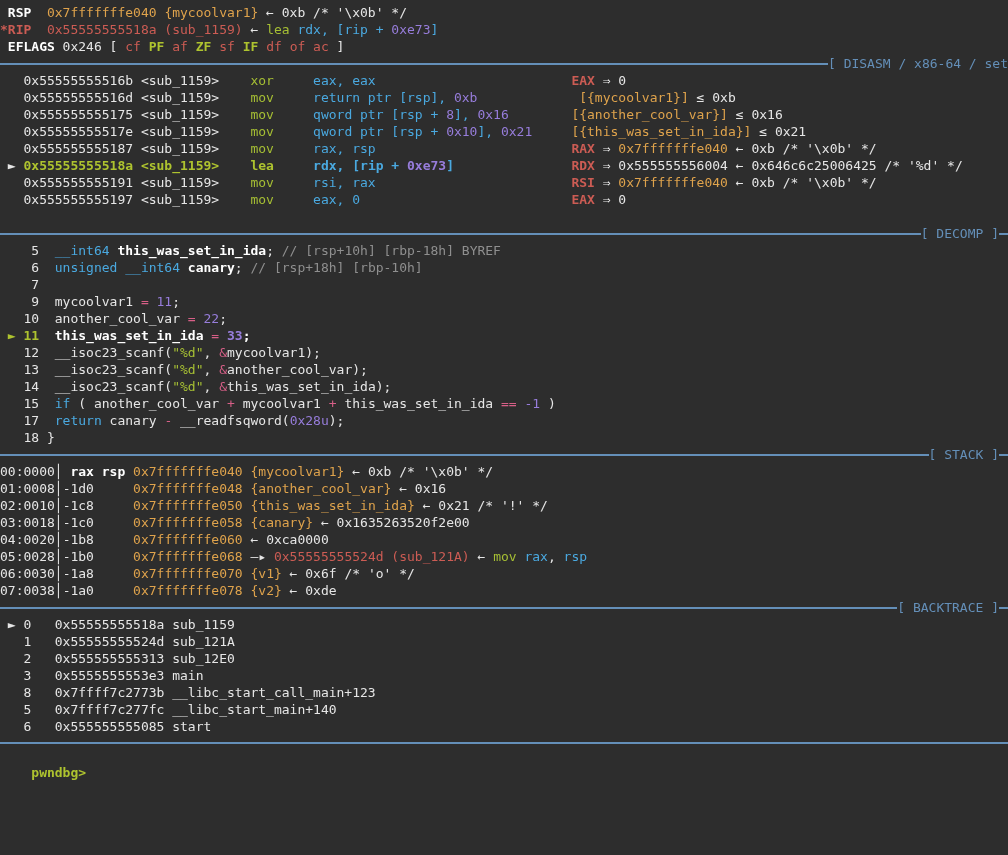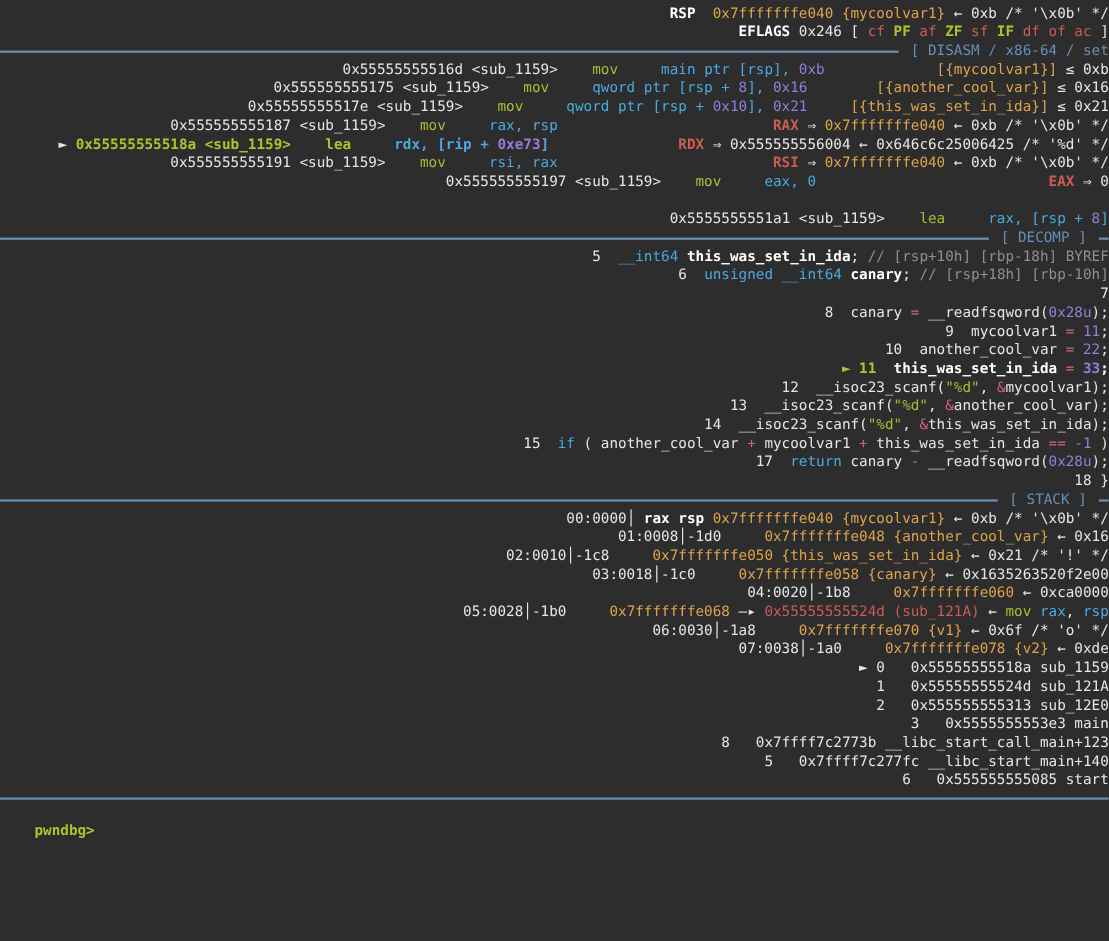--- a/index.html
+++ b/index.html
@@ -4,80 +4,80 @@
 <style>
   html,body{margin:0;padding:0;}
   body{
     width:1008px;height:855px;
     background:var(--bg,#2d2d2d);
     font-family:"DejaVu Sans Mono", monospace;
     font-size:13px;
     overflow:hidden;
   }
   .term{padding-top:4px;}
-  .line{white-space:pre;height:17px;line-height:17px;text-align:right;}
+  .line{white-space:pre;height:17px;line-height:17px;}
   .s-w  {color:var(--fg);}
   .s-wb {color:var(--fgBright);font-weight:bold;}
   .s-gy {color:var(--gray);}
   .s-rd {color:var(--red);}
   .s-rdb{color:var(--red);font-weight:bold;}
   .s-gn {color:var(--green);}
   .s-gnb{color:var(--greenBright);font-weight:bold;}
   .s-cy {color:var(--cyan);}
   .s-cyb{color:var(--cyan);font-weight:bold;}
   .s-pu {color:var(--purple);}
   .s-pub{color:var(--purple);font-weight:bold;}
   .s-pk {color:var(--pink);}
   .s-or {color:var(--orange);}
   .sect-header{
     display:flex;align-items:center;
     height:17px;line-height:17px;
-    color:var(--header);white-space:pre;gap:11px;
+    color:var(--header);white-space:pre;
   }
   .sect-header .rule{flex:1 1 auto;border-top:2px solid var(--header);height:0;}
   .sect-header .tail{flex:0 0 9px;border-top:2px solid var(--header);height:0;}
   .final-rule{border-top:2px solid var(--header);height:0;margin:7px 0 3px 0;}
   .prompt-line{white-space:pre;height:17px;line-height:17px;}
 </style>
 </head>
 <body>
 
 <div class="term">
 
   <section>
       <div class="line"><span class="s-w"> </span><span class="s-wb">RSP</span><span class="s-w">  </span><span class="s-or">0x7fffffffe040</span><span class="s-w"> </span><span class="s-or">{mycoolvar1}</span><span class="s-w"> ← 0xb /* '\x0b' */</span></div>
+      <div class="line"><span class="s-rdb">*</span><span class="s-rdb">RIP</span><span class="s-w">  </span><span class="s-rd">0x55555555518a (sub_1159)</span><span class="s-w"> ← </span><span class="s-gn">lea</span><span class="s-w"> </span><span class="s-cy">rdx, [rip + </span><span class="s-pu">0xe73</span><span class="s-cy">]</span></div>
       <div class="line"><span class="s-w"> </span><span class="s-wb">EFLAGS</span><span class="s-w"> 0x246 [ </span><span class="s-rd">cf </span><span class="s-gnb">PF </span><span class="s-rd">af </span><span class="s-gnb">ZF </span><span class="s-rd">sf </span><span class="s-gnb">IF </span><span class="s-rd">df of ac</span><span class="s-w"> ]</span></div>
     </section>
 
   <div class="sect-header">
     <span class="rule"></span>
     <span>[ DISASM / x86-64 / set</span>
   </div>
   <section>
-      <div class="line"><span class="s-w">   0x55555555516d &lt;sub_1159&gt;    </span><span class="s-gn">mov</span><span class="s-w">     </span><span class="s-cy">main ptr [rsp], </span><span class="s-pu">0xb</span><span class="s-w">             </span><span class="s-or">[{mycoolvar1}]</span><span class="s-w"> ≤ 0xb</span></div>
+      <div class="line"><span class="s-w">   0x55555555516b &lt;sub_1159&gt;    </span><span class="s-gn">xor</span><span class="s-w">     </span><span class="s-cy">eax, eax</span><span class="s-w">                         </span><span class="s-rdb">EAX</span><span class="s-w"> ⇒ 0</span></div>
+      <div class="line"><span class="s-w">   0x55555555516d &lt;sub_1159&gt;    </span><span class="s-gn">mov</span><span class="s-w">     </span><span class="s-cy">return ptr [rsp], </span><span class="s-pu">0xb</span><span class="s-w">             </span><span class="s-or">[{mycoolvar1}]</span><span class="s-w"> ≤ 0xb</span></div>
       <div class="line"><span class="s-w">   0x555555555175 &lt;sub_1159&gt;    </span><span class="s-gn">mov</span><span class="s-w">     </span><span class="s-cy">qword ptr [rsp + </span><span class="s-pu">8</span><span class="s-cy">], </span><span class="s-pu">0x16</span><span class="s-w">        </span><span class="s-or">[{another_cool_var}]</span><span class="s-w"> ≤ 0x16</span></div>
       <div class="line"><span class="s-w">   0x55555555517e &lt;sub_1159&gt;    </span><span class="s-gn">mov</span><span class="s-w">     </span><span class="s-cy">qword ptr [rsp + </span><span class="s-pu">0x10</span><span class="s-cy">], </span><span class="s-pu">0x21</span><span class="s-w">     </span><span class="s-or">[{this_was_set_in_ida}]</span><span class="s-w"> ≤ 0x21</span></div>
       <div class="line"><span class="s-w">   0x555555555187 &lt;sub_1159&gt;    </span><span class="s-gn">mov</span><span class="s-w">     </span><span class="s-cy">rax, rsp</span><span class="s-w">                         </span><span class="s-rdb">RAX</span><span class="s-w"> ⇒ </span><span class="s-or">0x7fffffffe040</span><span class="s-w"> ← 0xb /* '\x0b' */</span></div>
       <div class="line"><span class="s-w"> ► </span><span class="s-gnb">0x55555555518a &lt;sub_1159&gt;</span><span class="s-w">    </span><span class="s-gnb">lea</span><span class="s-w">     </span><span class="s-cyb">rdx, [rip + </span><span class="s-pub">0xe73</span><span class="s-cyb">]</span><span class="s-w">               </span><span class="s-rdb">RDX</span><span class="s-w"> ⇒ 0x555555556004 ← 0x646c6c25006425 /* '%d' */</span></div>
       <div class="line"><span class="s-w">   0x555555555191 &lt;sub_1159&gt;    </span><span class="s-gn">mov</span><span class="s-w">     </span><span class="s-cy">rsi, rax</span><span class="s-w">                         </span><span class="s-rdb">RSI</span><span class="s-w"> ⇒ </span><span class="s-or">0x7fffffffe040</span><span class="s-w"> ← 0xb /* '\x0b' */</span></div>
       <div class="line"><span class="s-w">   0x555555555197 &lt;sub_1159&gt;    </span><span class="s-gn">mov</span><span class="s-w">     </span><span class="s-cy">eax, 0</span><span class="s-w">                           </span><span class="s-rdb">EAX</span><span class="s-w"> ⇒ 0</span></div>
       <div class="line"><span class="s-w"></span></div>
-      <div class="line"><span class="s-w">   0x5555555551a1 &lt;sub_1159&gt;    </span><span class="s-gn">lea</span><span class="s-w">     </span><span class="s-cy">rax, [rsp + </span><span class="s-pu">8</span><span class="s-cy">]</span></div>
     </section>
 
   <div class="sect-header">
     <span class="rule"></span>
     <span>[ DECOMP ]</span>
     <span class="tail"></span>
   </div>
   <section>
       <div class="line"><span class="s-w">    5  </span><span class="s-cy">__int64</span><span class="s-w"> </span><span class="s-wb">this_was_set_in_ida</span><span class="s-w">; </span><span class="s-gy">// [rsp+10h] [rbp-18h] BYREF</span></div>
       <div class="line"><span class="s-w">    6  </span><span class="s-cy">unsigned __int64</span><span class="s-w"> </span><span class="s-wb">canary</span><span class="s-w">; </span><span class="s-gy">// [rsp+18h] [rbp-10h]</span></div>
       <div class="line"><span class="s-w">    7</span></div>
-      <div class="line"><span class="s-w">    8  </span><span class="s-w">canary </span><span class="s-pk">=</span><span class="s-w"> __readfsqword(</span><span class="s-pu">0x28u</span><span class="s-w">);</span></div>
       <div class="line"><span class="s-w">    9  </span><span class="s-w">mycoolvar1 </span><span class="s-pk">=</span><span class="s-w"> </span><span class="s-pu">11</span><span class="s-w">;</span></div>
       <div class="line"><span class="s-w">   10  </span><span class="s-w">another_cool_var </span><span class="s-pk">=</span><span class="s-w"> </span><span class="s-pu">22</span><span class="s-w">;</span></div>
       <div class="line"><span class="s-gnb"> ► </span><span class="s-gnb">11</span><span class="s-w">  </span><span class="s-wb">this_was_set_in_ida </span><span class="s-pk">=</span><span class="s-w"> </span><span class="s-pub">33</span><span class="s-wb">;</span></div>
       <div class="line"><span class="s-w">   12  </span><span class="s-w">__isoc23_scanf(</span><span class="s-gn">"%d"</span><span class="s-w">, </span><span class="s-pk">&amp;</span><span class="s-w">mycoolvar1);</span></div>
       <div class="line"><span class="s-w">   13  </span><span class="s-w">__isoc23_scanf(</span><span class="s-gn">"%d"</span><span class="s-w">, </span><span class="s-pk">&amp;</span><span class="s-w">another_cool_var);</span></div>
       <div class="line"><span class="s-w">   14  </span><span class="s-w">__isoc23_scanf(</span><span class="s-gn">"%d"</span><span class="s-w">, </span><span class="s-pk">&amp;</span><span class="s-w">this_was_set_in_ida);</span></div>
       <div class="line"><span class="s-w">   15  </span><span class="s-cy">if</span><span class="s-w"> ( another_cool_var </span><span class="s-pk">+</span><span class="s-w"> mycoolvar1 </span><span class="s-pk">+</span><span class="s-w"> this_was_set_in_ida </span><span class="s-pk">==</span><span class="s-w"> </span><span class="s-pu">-1</span><span class="s-w"> )</span></div>
       <div class="line"><span class="s-w">   17  </span><span class="s-cy">return</span><span class="s-w"> canary </span><span class="s-pk">-</span><span class="s-w"> __readfsqword(</span><span class="s-pu">0x28u</span><span class="s-w">);</span></div>
       <div class="line"><span class="s-w">   18 }</span></div>
     </section>
@@ -91,20 +91,25 @@
       <div class="line"><span class="s-w">00:0000</span><span class="s-w">│</span><span class="s-w"> </span><span class="s-wb">rax rsp</span><span class="s-w"> </span><span class="s-or">0x7fffffffe040</span><span class="s-w"> </span><span class="s-or">{mycoolvar1}</span><span class="s-w"> ← 0xb /* '\x0b' */</span></div>
       <div class="line"><span class="s-w">01:0008</span><span class="s-w">│</span><span class="s-w">-1d0     </span><span class="s-or">0x7fffffffe048</span><span class="s-w"> </span><span class="s-or">{another_cool_var}</span><span class="s-w"> ← 0x16</span></div>
       <div class="line"><span class="s-w">02:0010</span><span class="s-w">│</span><span class="s-w">-1c8     </span><span class="s-or">0x7fffffffe050</span><span class="s-w"> </span><span class="s-or">{this_was_set_in_ida}</span><span class="s-w"> ← 0x21 /* '!' */</span></div>
       <div class="line"><span class="s-w">03:0018</span><span class="s-w">│</span><span class="s-w">-1c0     </span><span class="s-or">0x7fffffffe058</span><span class="s-w"> </span><span class="s-or">{canary}</span><span class="s-w"> ← 0x1635263520f2e00</span></div>
       <div class="line"><span class="s-w">04:0020</span><span class="s-w">│</span><span class="s-w">-1b8     </span><span class="s-or">0x7fffffffe060</span><span class="s-w"> ← 0xca0000</span></div>
       <div class="line"><span class="s-w">05:0028</span><span class="s-w">│</span><span class="s-w">-1b0     </span><span class="s-or">0x7fffffffe068</span><span class="s-w"> —▸ </span><span class="s-rd">0x55555555524d (sub_121A)</span><span class="s-w"> ← </span><span class="s-gn">mov</span><span class="s-w"> </span><span class="s-cy">rax</span><span class="s-w">, </span><span class="s-cy">rsp</span></div>
       <div class="line"><span class="s-w">06:0030</span><span class="s-w">│</span><span class="s-w">-1a8     </span><span class="s-or">0x7fffffffe070</span><span class="s-w"> </span><span class="s-or">{v1}</span><span class="s-w"> ← 0x6f /* 'o' */</span></div>
       <div class="line"><span class="s-w">07:0038</span><span class="s-w">│</span><span class="s-w">-1a0     </span><span class="s-or">0x7fffffffe078</span><span class="s-w"> </span><span class="s-or">{v2}</span><span class="s-w"> ← 0xde</span></div>
     </section>
 
+  <div class="sect-header">
+    <span class="rule"></span>
+    <span>[ BACKTRACE ]</span>
+    <span class="tail"></span>
+  </div>
   <section>
       <div class="line"><span class="s-w"> ► </span><span class="s-w">0   0x55555555518a sub_1159</span></div>
       <div class="line"><span class="s-w">   1   0x55555555524d sub_121A</span></div>
       <div class="line"><span class="s-w">   2   0x555555555313 sub_12E0</span></div>
       <div class="line"><span class="s-w">   3   0x5555555553e3 main</span></div>
       <div class="line"><span class="s-w">   8   0x7ffff7c2773b __libc_start_call_main+123</span></div>
       <div class="line"><span class="s-w">   5   0x7ffff7c277fc __libc_start_main+140</span></div>
       <div class="line"><span class="s-w">   6   0x555555555085 start</span></div>
     </section>
 

